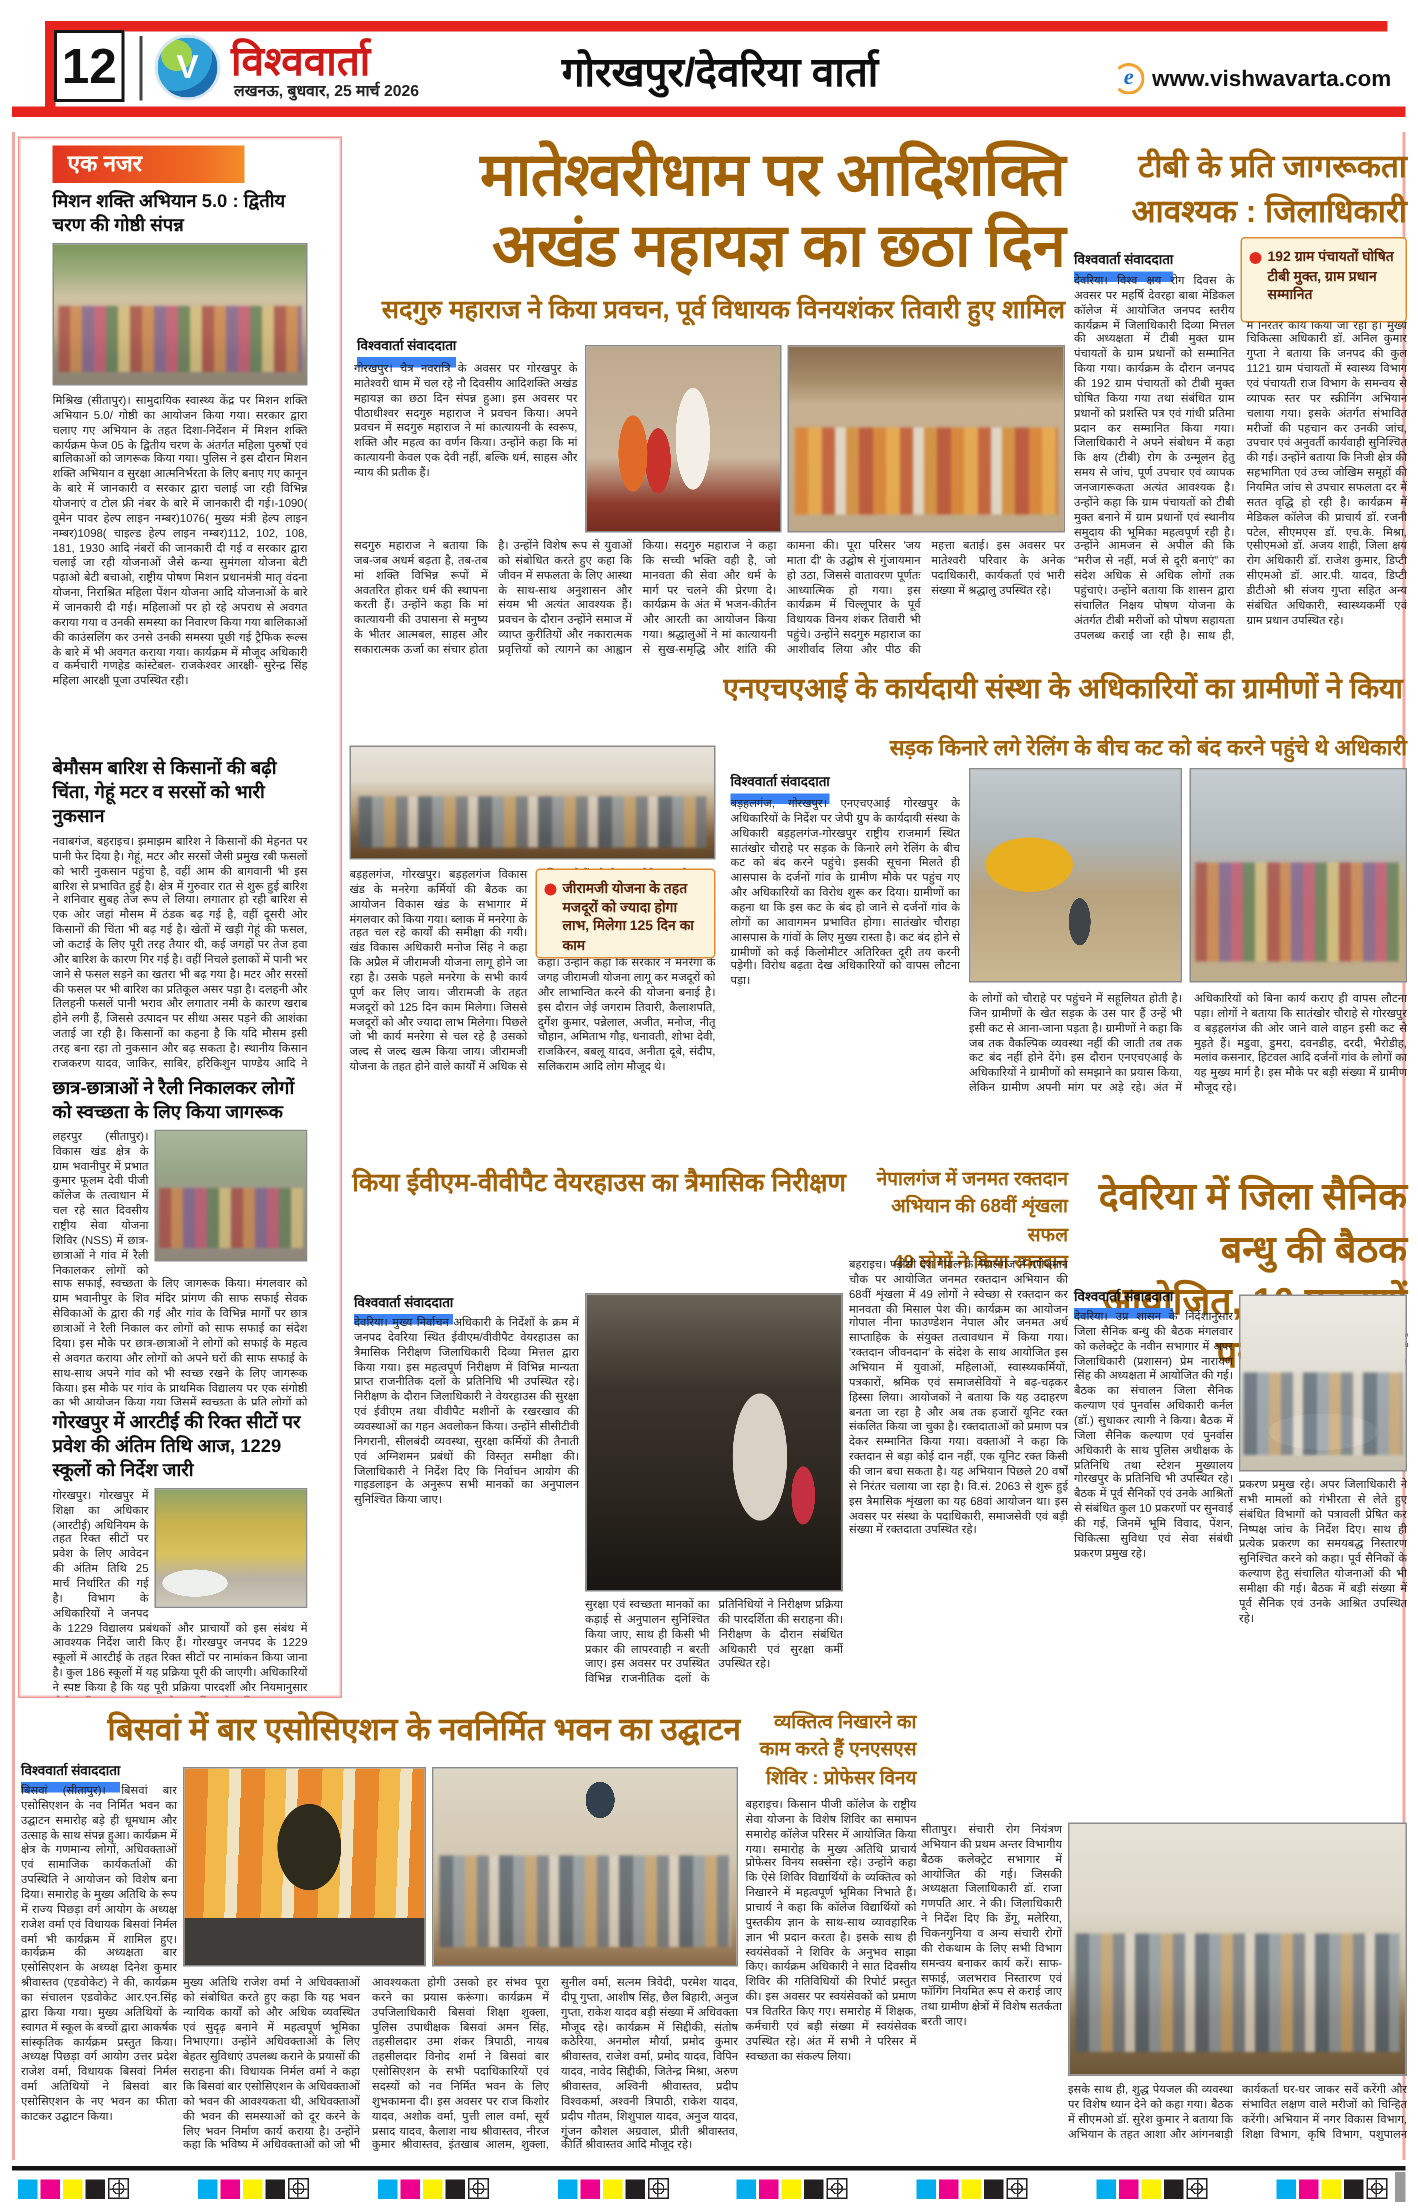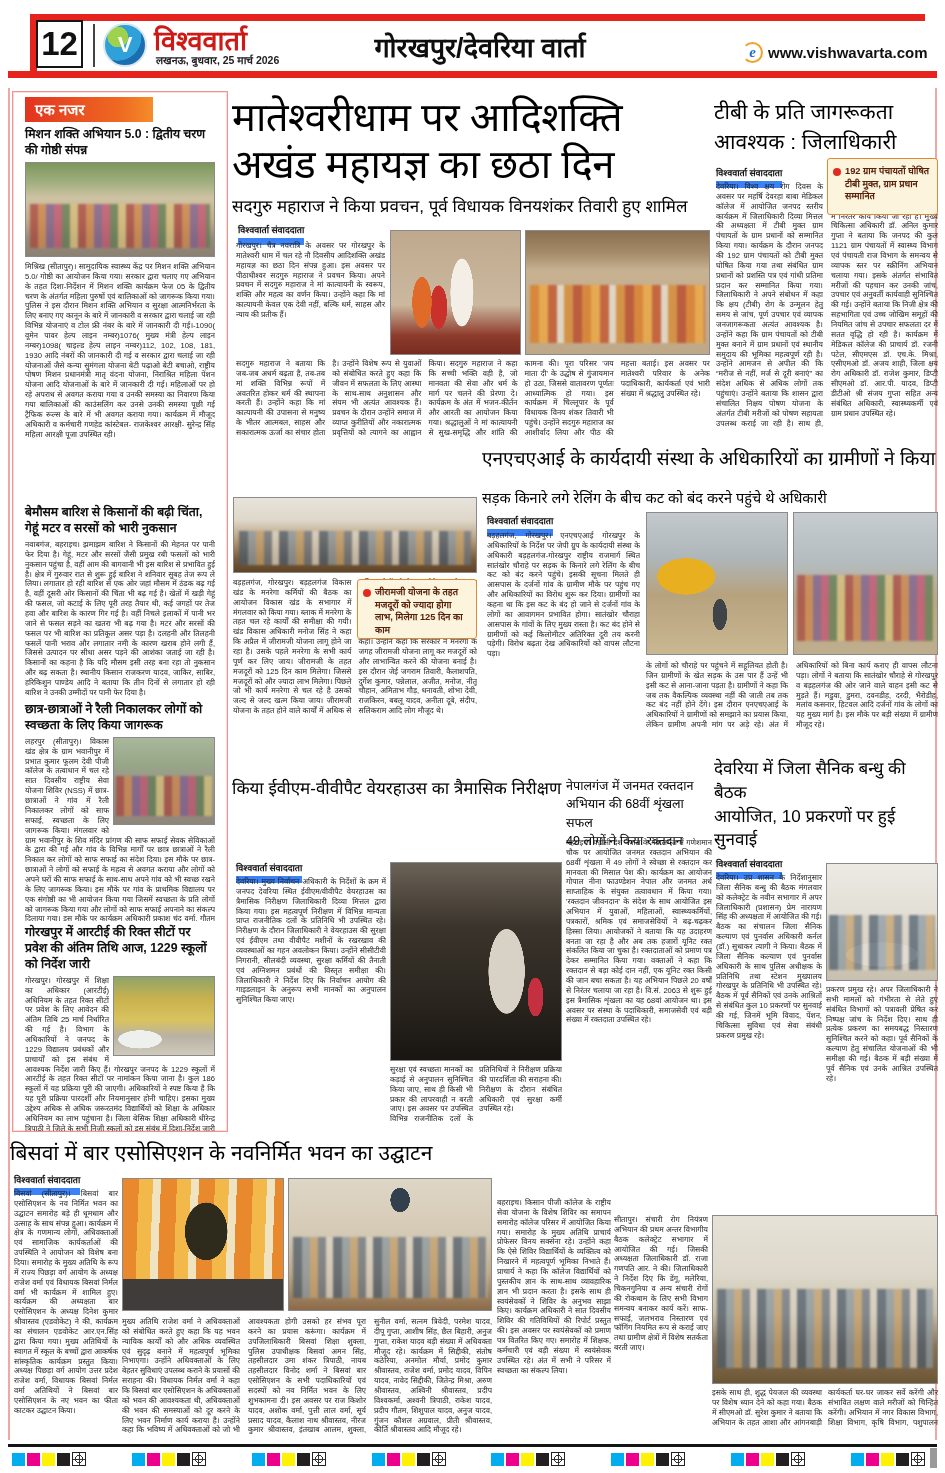--- a/index.html
+++ b/index.html
@@ -1,21 +1,21 @@
 <!DOCTYPE html>
 <html><head>
 <meta charset="utf-8">
 <style>
   *{margin:0;padding:0;box-sizing:border-box}
   html,body{background:#fff}
   body{font-family:"Liberation Sans","DejaVu Sans",sans-serif;color:#111}
   .page{position:relative;width:945px;height:1473px;background:#fff;overflow:hidden}
   .abs{position:absolute}
   .bt{font-size:7.6px;line-height:1.3;text-align:justify;color:#1b1b1b;overflow:hidden;word-break:break-word}
-  .hl{font-weight:normal;color:#000000;text-align:left}
+  .hl{font-weight:bold;color:#a16207;text-align:right}
   .byline{position:absolute;font-size:9px;font-weight:bold;color:#111;border-bottom:7px solid #3b82f6;padding-bottom:2px;white-space:nowrap}
   .ph{position:absolute;border:1px solid #8a8a8a;overflow:hidden}
   .fl{float:right;margin:0 0 3px 4px;position:relative;border:1px solid #8a8a8a;overflow:hidden}
 
   
   #hdr-topbar{left:30px;top:14px;width:895px;height:7px;background:#e6231d}
   #hdr-leftbar{left:30px;top:14px;width:7px;height:58px;background:#e6231d}
   #hdr-rule{left:8px;top:71px;width:929px;height:7px;background:#e6231d}
   #pagenum-box{left:36px;top:20px;width:47px;height:48px;background:#fff;border:2px solid #151515;display:flex;align-items:center;justify-content:center;font-size:33px;font-weight:bold;color:#111}
   #hdr-divider{left:93px;top:24px;width:2px;height:43px;background:#444}
@@ -23,21 +23,21 @@
   #logo-title{left:154px;top:21px;font-size:27px;font-weight:bold;color:#cd1a17}
   #dateline{left:156px;top:53px;font-size:10.5px;font-weight:bold;color:#222}
   #section-title{left:290px;top:28px;width:380px;text-align:center;font-size:27px;font-weight:bold;color:#0e0e0e}
   #website-wrap{left:742px;top:42px;display:flex;align-items:center;gap:5px}
   #e-icon{display:inline-flex;width:21px;height:21px;border:2.5px solid #f0a22c;border-left-color:transparent;border-radius:50%;align-items:center;justify-content:center;color:#1d6fd0;font-weight:bold;font-style:italic;font-size:15px;font-family:"Liberation Serif","DejaVu Serif",serif}
   #website-text{font-size:15px;font-weight:bold;color:#111}
   #edge-l{left:8px;top:88px;width:2px;height:1352px;background:#efa9a5}
   #edge-r{left:935px;top:88px;width:2px;height:1352px;background:#efa9a5}
 
   
-  #eknazar{left:12px;top:91px;width:216px;height:1041px;border:1px solid #f0928e;box-shadow:inset 0 0 0 1px #fcdcda;padding:5px 12px;overflow:hidden}
+  #eknazar{left:12px;top:91px;width:216px;height:1041px;border:1px solid #f0928e;box-shadow:inset 0 0 0 1px #fcdcda;padding:5px 22px;overflow:hidden}
   .en-banner{width:128px;height:25px;line-height:25px;padding-left:10px;color:#fff;font-weight:bold;font-size:15px;background:linear-gradient(90deg,#e23420,#ef6a22 75%,#f58d2a);margin-bottom:5px}
   .en-h{font-size:12.3px;line-height:1.3;font-weight:bold;color:#101010;margin:4px 0 3px}
   .en-ph{position:relative;width:100%;height:95px;border:1px solid #8a8a8a;overflow:hidden;margin:2px 0 5px}
   .en-b1{height:239px}.en-b2{height:158px}.en-b3{height:184px}.en-b4{height:198px}
 
   
   #main-hl{left:232px;top:94px;width:478px;font-size:40px;line-height:47px;letter-spacing:-.5px}
   #main-sub{left:232px;top:194px;width:478px;font-size:17px}
   #main-byline{left:238px;top:223px}
   #main-col1{left:236px;top:241px;width:149px;height:112px}
@@ -73,21 +73,21 @@
   #evm-byline{left:236px;top:861px}
   #evm-col1{left:236px;top:877px;width:150px;height:252px}
   #evm-ph{left:390px;top:862px;width:172px;height:199px}
   #evm-below{left:390px;top:1065px;width:172px;height:65px;column-count:2;column-gap:6px}
 
   
   #blood-hl{left:566px;top:777px;width:146px;font-size:12.6px;line-height:1.45}
   #blood-body{left:566px;top:838px;width:146px;height:294px}
 
   
-  #snk-hl{left:714px;top:757px;width:224px;font-size:17px;line-height:1.4}
+  #snk-hl{left:714px;top:781px;width:224px;font-size:25px;line-height:1.4}
   #snk-byline{left:716px;top:857px}
   #snk-col1{left:716px;top:873px;width:106px;height:258px}
   #snk-ph{left:826px;top:863px;width:112px;height:118px}
   #snk-col2{left:826px;top:985px;width:112px;height:146px}
 
   
   #bar-hl{left:10px;top:1138px;width:484px;font-size:21px;white-space:nowrap;overflow:hidden}
   #bar-byline{left:14px;top:1173px}
   #bar-col1{left:14px;top:1189px;width:104px;height:248px}
   #bar-ph1{left:122px;top:1178px;width:162px;height:133px}
@@ -231,20 +231,25 @@
   <div class="ph ph-meet-white people" id="snk-ph"></div>
   <div class="abs bt" id="snk-col2">प्रकरण प्रमुख रहे। अपर जिलाधिकारी ने सभी मामलों को गंभीरता से लेते हुए संबंधित विभागों को पत्रावली प्रेषित कर निष्पक्ष जांच के निर्देश दिए। साथ ही प्रत्येक प्रकरण का समयबद्ध निस्तारण सुनिश्चित करने को कहा। पूर्व सैनिकों के कल्याण हेतु संचालित योजनाओं की भी समीक्षा की गई। बैठक में बड़ी संख्या में पूर्व सैनिक एवं उनके आश्रित उपस्थित रहे।</div>
 
   <div class="abs hl" id="bar-hl">बिसवां में बार एसोसिएशन के नवनिर्मित भवन का उद्घाटन</div>
   <div class="byline" id="bar-byline">विश्ववार्ता संवाददाता</div>
   <div class="abs bt" id="bar-col1">बिसवां (सीतापुर)। बिसवां बार एसोसिएशन के नव निर्मित भवन का उद्घाटन समारोह बड़े ही धूमधाम और उत्साह के साथ संपन्न हुआ। कार्यक्रम में क्षेत्र के गणमान्य लोगों, अधिवक्ताओं एवं सामाजिक कार्यकर्ताओं की उपस्थिति ने आयोजन को विशेष बना दिया। समारोह के मुख्य अतिथि के रूप में राज्य पिछड़ा वर्ग आयोग के अध्यक्ष राजेश वर्मा एवं विधायक बिसवां निर्मल वर्मा भी कार्यक्रम में शामिल हुए। कार्यक्रम की अध्यक्षता बार एसोसिएशन के अध्यक्ष दिनेश कुमार श्रीवास्तव (एडवोकेट) ने की, कार्यक्रम का संचालन एडवोकेट आर.एन.सिंह द्वारा किया गया। मुख्य अतिथियों के स्वागत में स्कूल के बच्चों द्वारा आकर्षक सांस्कृतिक कार्यक्रम प्रस्तुत किया। अध्यक्ष पिछड़ा वर्ग आयोग उत्तर प्रदेश राजेश वर्मा, विधायक बिसवां निर्मल वर्मा अतिथियों ने बिसवां बार एसोसिएशन के नए भवन का फीता काटकर उद्घाटन किया।</div>
   <div class="ph ph-inaug" id="bar-ph1"></div>
   <div class="ph ph-hall people" id="bar-ph2"></div>
   <div class="abs bt" id="bar-below">मुख्य अतिथि राजेश वर्मा ने अधिवक्ताओं को संबोधित करते हुए कहा कि यह भवन न्यायिक कार्यों को और अधिक व्यवस्थित एवं सुदृढ़ बनाने में महत्वपूर्ण भूमिका निभाएगा। उन्होंने अधिवक्ताओं के लिए बेहतर सुविधाएं उपलब्ध कराने के प्रयासों की सराहना की। विधायक निर्मल वर्मा ने कहा कि बिसवां बार एसोसिएशन के अधिवक्ताओं को भवन की आवश्यकता थी, अधिवक्ताओं की भवन की समस्याओं को दूर करने के लिए भवन निर्माण कार्य कराया है। उन्होंने कहा कि भविष्य में अधिवक्ताओं को जो भी आवश्यकता होगी उसको हर संभव पूरा करने का प्रयास करूंगा। कार्यक्रम में उपजिलाधिकारी बिसवां शिक्षा शुक्ला, पुलिस उपाधीक्षक बिसवां अमन सिंह, तहसीलदार उमा शंकर त्रिपाठी, नायब तहसीलदार विनोद शर्मा ने बिसवां बार एसोसिएशन के सभी पदाधिकारियों एवं सदस्यों को नव निर्मित भवन के लिए शुभकामना दी। इस अवसर पर राज किशोर यादव, अशोक वर्मा, पुत्ती लाल वर्मा, सूर्य प्रसाद यादव, कैलाश नाथ श्रीवास्तव, नीरज कुमार श्रीवास्तव, इंतखाब आलम, शुक्ला, सुनील वर्मा, सत्नम त्रिवेदी, परमेश यादव, दीपू गुप्ता, आशीष सिंह, छैल बिहारी, अनुज गुप्ता, राकेश यादव बड़ी संख्या में अधिवक्ता मौजूद रहे। कार्यक्रम में सिद्दीकी, संतोष कठेरिया, अनमोल मौर्या, प्रमोद कुमार श्रीवास्तव, राजेश वर्मा, प्रमोद यादव, विपिन यादव, नावेद सिद्दीकी, जितेन्द्र मिश्रा, अरुण श्रीवास्तव, अश्विनी श्रीवास्तव, प्रदीप विश्वकर्मा, अश्वनी त्रिपाठी, राकेश यादव, प्रदीप गौतम, शिशुपाल यादव, अनुज यादव, गुंजन कौशल अग्रवाल, प्रीती श्रीवास्तव, कीर्ति श्रीवास्तव आदि मौजूद रहे।</div>
 
+  <div class="abs hl" id="nss-hl">
+    <div>व्यक्तित्व निखारने का</div>
+    <div>काम करते हैं एनएसएस</div>
+    <div>शिविर : प्रोफेसर विनय</div>
+  </div>
   <div class="abs bt" id="nss-body">बहराइच। किसान पीजी कॉलेज के राष्ट्रीय सेवा योजना के विशेष शिविर का समापन समारोह कॉलेज परिसर में आयोजित किया गया। समारोह के मुख्य अतिथि प्राचार्य प्रोफेसर विनय सक्सेना रहे। उन्होंने कहा कि ऐसे शिविर विद्यार्थियों के व्यक्तित्व को निखारने में महत्वपूर्ण भूमिका निभाते हैं। प्राचार्य ने कहा कि कॉलेज विद्यार्थियों को पुस्तकीय ज्ञान के साथ-साथ व्यावहारिक ज्ञान भी प्रदान करता है। इसके साथ ही स्वयंसेवकों ने शिविर के अनुभव साझा किए। कार्यक्रम अधिकारी ने सात दिवसीय शिविर की गतिविधियों की रिपोर्ट प्रस्तुत की। इस अवसर पर स्वयंसेवकों को प्रमाण पत्र वितरित किए गए। समारोह में शिक्षक, कर्मचारी एवं बड़ी संख्या में स्वयंसेवक उपस्थित रहे। अंत में सभी ने परिसर में स्वच्छता का संकल्प लिया।</div>
 
   <div class="abs bt" id="san-col1">सीतापुर। संचारी रोग नियंत्रण अभियान की प्रथम अन्तर विभागीय बैठक कलेक्ट्रेट सभागार में आयोजित की गई। जिसकी अध्यक्षता जिलाधिकारी डॉ. राजा गणपति आर. ने की। जिलाधिकारी ने निर्देश दिए कि डेंगू, मलेरिया, चिकनगुनिया व अन्य संचारी रोगों की रोकथाम के लिए सभी विभाग समन्वय बनाकर कार्य करें। साफ-सफाई, जलभराव निस्तारण एवं फॉगिंग नियमित रूप से कराई जाए तथा ग्रामीण क्षेत्रों में विशेष सतर्कता बरती जाए।</div>
   <div class="ph ph-bigmeet people" id="san-ph"></div>
   <div class="abs bt" id="san-below">इसके साथ ही, शुद्ध पेयजल की व्यवस्था पर विशेष ध्यान देने को कहा गया। बैठक में सीएमओ डॉ. सुरेश कुमार ने बताया कि अभियान के तहत आशा और आंगनबाड़ी कार्यकर्ता घर-घर जाकर सर्वे करेंगी और संभावित लक्षण वाले मरीजों को चिन्हित करेंगी। अभियान में नगर विकास विभाग, शिक्षा विभाग, कृषि विभाग, पशुपालन विभाग, बाल विकास विभाग, स्वास्थ्य विभाग व अन्य विभागों के अधिकारियों ने प्रतिभाग किया।</div>
 
   <div class="abs" id="foot-rule"></div>
   <div class="abs" id="regmarks">
       <div class="reg-group">
         <div class="reg-sq" style="background: rgb(0, 174, 239);"></div>

